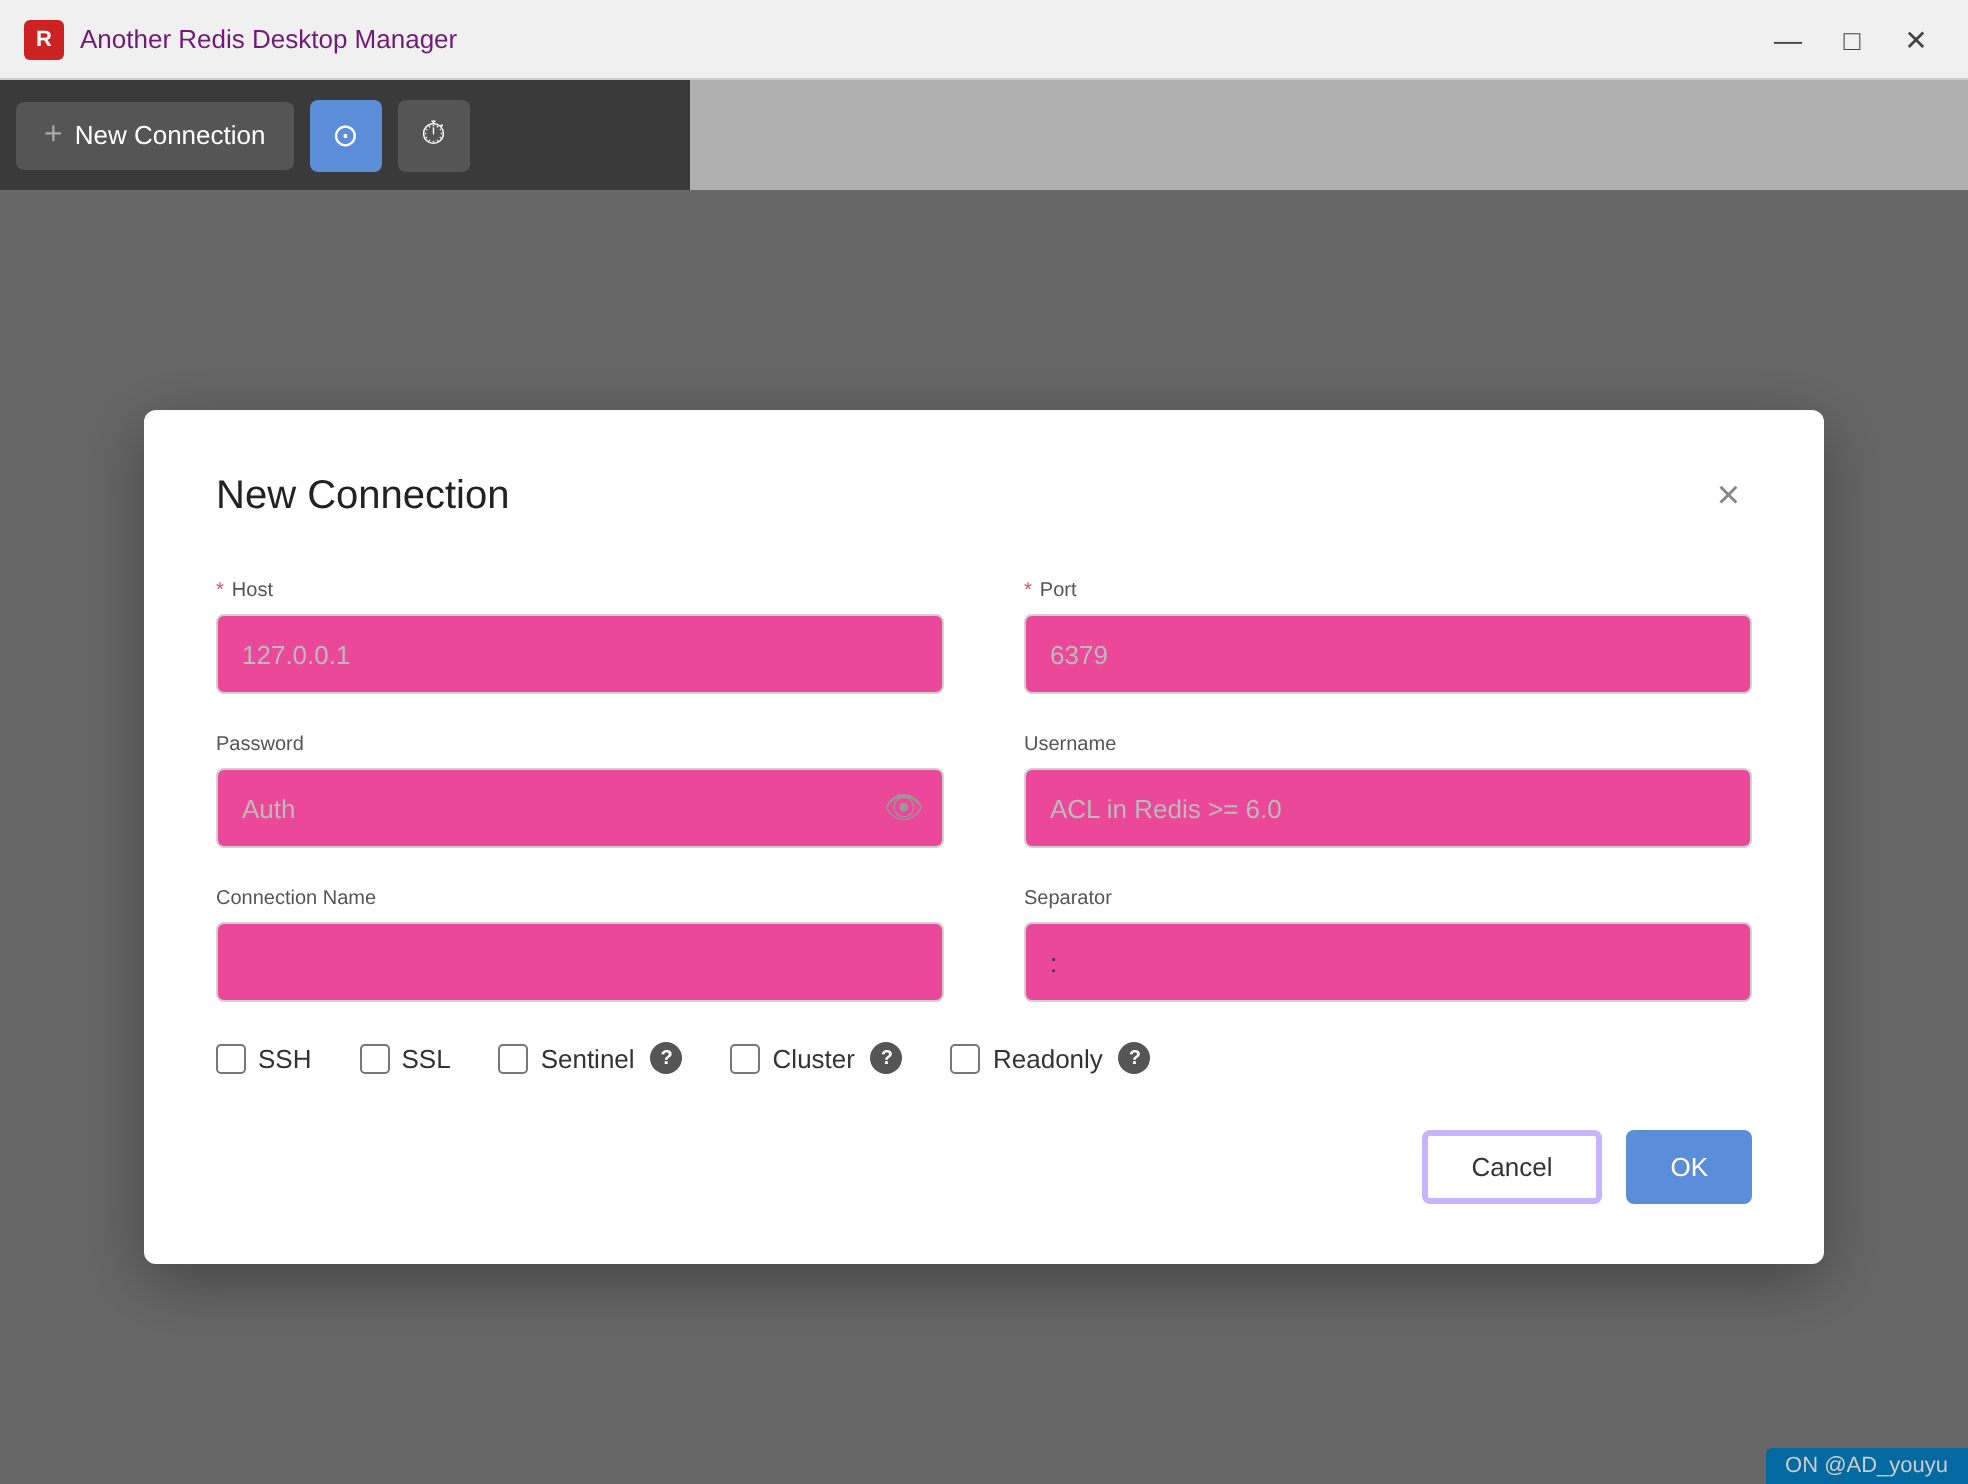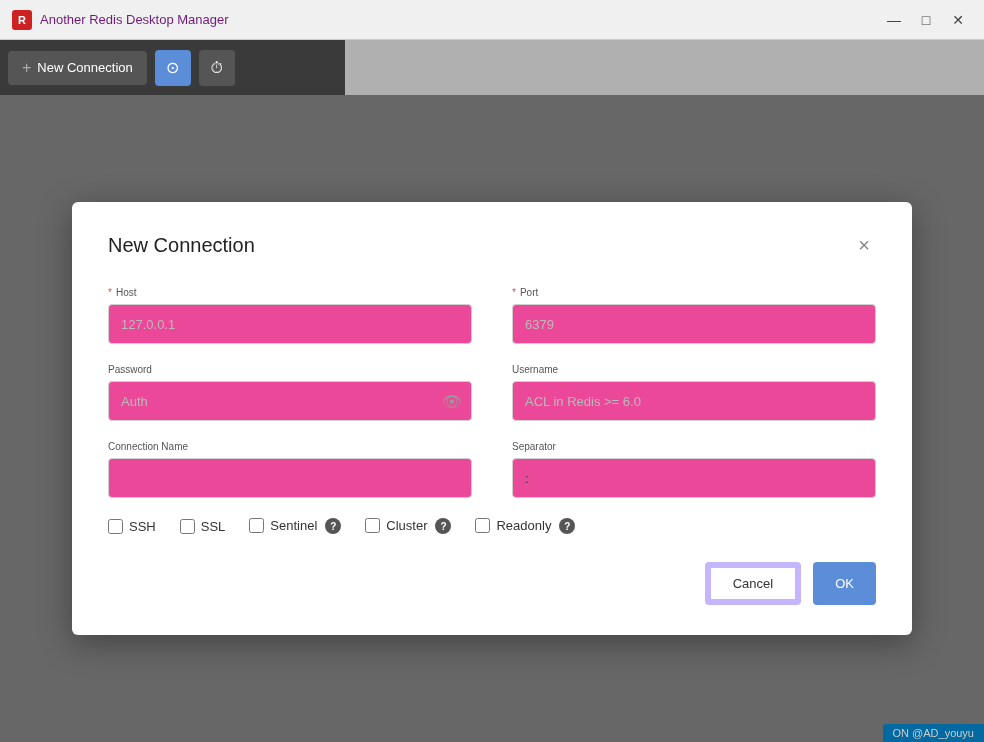--- a/index.html
+++ b/index.html
@@ -189,21 +189,21 @@
     
     .checkboxes-row {
       display: flex;
       align-items: center;
       gap: 24px;
       margin-top: 12px;
       flex-wrap: wrap;
     }
     .checkbox-item {
       display: flex;
-      align-items: flex-start;
+      align-items: center;
       gap: 6px;
       font-size: 13px;
       color: #333;
       cursor: pointer;
     }
     .checkbox-item input[type="checkbox"] {
       width: 15px;
       height: 15px;
       cursor: pointer;
     }
@@ -223,21 +223,21 @@
 
     
     .modal-footer {
       display: flex;
       justify-content: flex-end;
       gap: 12px;
       margin-top: 28px;
     }
     .btn-cancel {
       padding: 8px 22px;
-      border: 6px solid #c4b5fd;
+      border: 3px solid #c4b5fd;
       background: white;
       border-radius: 4px;
       font-size: 13px;
       color: #333;
       cursor: pointer;
     }
     .btn-ok {
       padding: 8px 22px;
       border: none;
       background: #5b8dd9;

